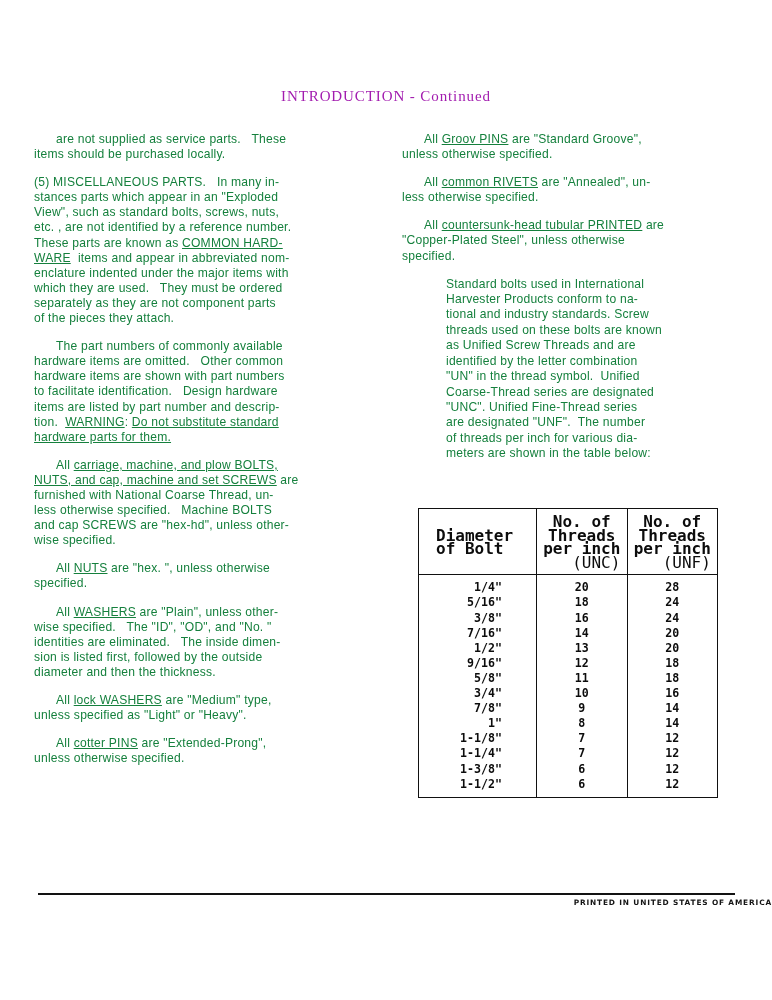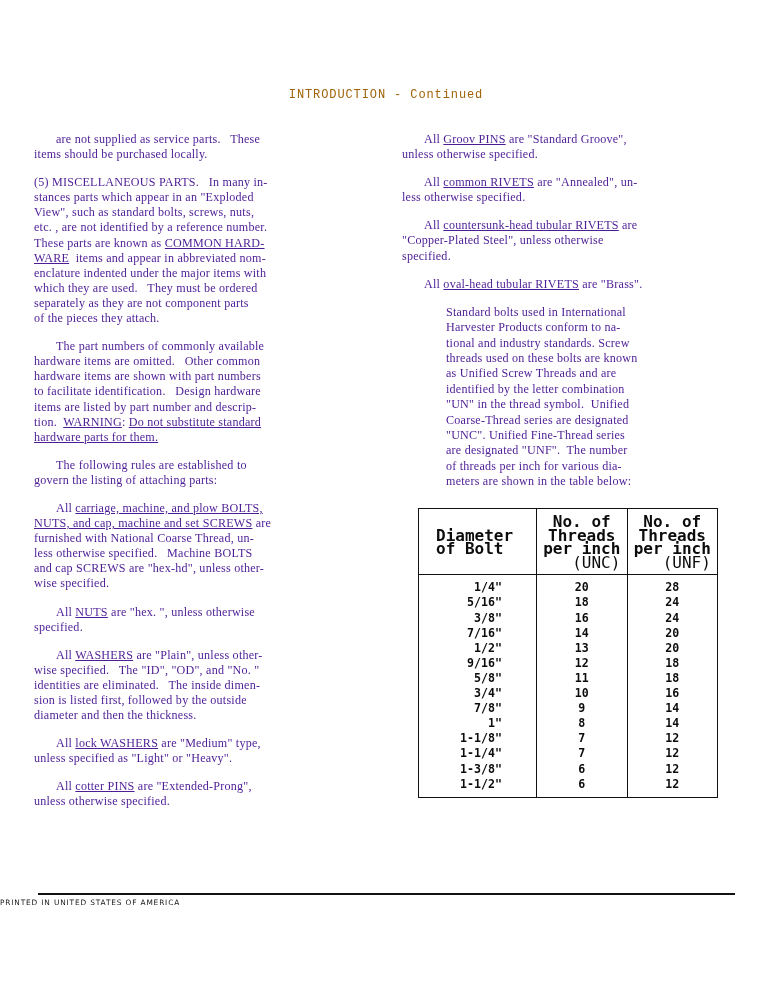--- a/index.html
+++ b/index.html
@@ -24,36 +24,36 @@
     height: 1000px;
   }
 
   
   .page-heading {
     position: absolute;
     left: 0;
     top: 88px;
     width: 772px;
     text-align: center;
-    font-family: Liberation Mono, monospace;
-    font-size: 12px;
+    font-family: Liberation Serif, serif;
+    font-size: 15px;
     letter-spacing: 0.9px;
-    color: #a16207;
+    color: #a21caf;
     white-space: nowrap;
   }
 
   
   .col {
     position: absolute;
     top: 132px;
     font-size: 12.1px;
     line-height: 15.1px;
     letter-spacing: 0.22px;
-    color: #4c1d95;
-    font-family: Liberation Serif, serif;
+    color: #15803d;
+    font-family: Liberation Sans, sans-serif;
   }
   .col-left  { left: 34px;  width: 334px; }
   .col-right { left: 402px; width: 336px; }
 
   .para {
     margin: 0 0 13px 0;
     text-align: left;
     white-space: pre-wrap;
   }
   .para:last-child { margin-bottom: 0; }
@@ -136,24 +136,24 @@
     top: 893px;
     width: 697px;
     height: 2.4px;
     background: #121212;
   }
   .footer-text {
     position: absolute;
     left: 0;
     top: 898px;
     width: 772px;
-    text-align: left;
+    text-align: right;
     font-family: "DejaVu Sans", "Liberation Sans", sans-serif;
     font-size: 7.4px;
-    font-weight: normal;
+    font-weight: bold;
     letter-spacing: 0.85px;
     color: #151515;
     white-space: nowrap;
   }
 </style>
 </head>
 <body>
 
 <div class="page">
 
@@ -177,22 +177,20 @@
 of the pieces they attach.</span></p>
 
     <p class="para indent"><span>The part numbers of commonly available
 hardware items are omitted.   Other common
 hardware items are shown with part numbers
 to facilitate identification.   Design hardware
 items are listed by part number and descrip-
 tion.  </span><span class="u">WARNING</span><span>: </span><span class="u">Do not substitute standard
 hardware parts for them.</span></p>
 
-    <p class="para indent"><span>The following rules are established to
-govern the listing of attaching parts:</span></p>
 
     <p class="para indent"><span>All </span><span class="u">carriage, machine, and plow BOLTS,
 NUTS, and cap, machine and set SCREWS</span><span> are
 furnished with National Coarse Thread, un-
 less otherwise specified.   Machine BOLTS
 and cap SCREWS are "hex-hd", unless other-
 wise specified.</span></p>
 
     <p class="para indent"><span>All </span><span class="u">NUTS</span><span> are "hex. ", unless otherwise
 specified.</span></p>
@@ -212,25 +210,24 @@
   </div>
 
   <div class="col col-right">
 
     <p class="para indent"><span>All </span><span class="u">Groov PINS</span><span> are "Standard Groove",
 unless otherwise specified.</span></p>
 
     <p class="para indent"><span>All </span><span class="u">common RIVETS</span><span> are "Annealed", un-
 less otherwise specified.</span></p>
 
-    <p class="para indent"><span>All </span><span class="u">countersunk-head tubular RIVETS</span><span> are
+    <p class="para indent"><span>All </span><span class="u">countersunk-head tubular PRINTED</span><span> are
 "Copper-Plated Steel", unless otherwise
 specified.</span></p>
 
-    <p class="para indent"><span>All </span><span class="u">oval-head tubular RIVETS</span><span> are "Brass".</span></p>
 
     <p class="para block-indent"><span>Standard bolts used in International
 Harvester Products conform to na-
 tional and industry standards. Screw
 threads used on these bolts are known
 as Unified Screw Threads and are
 identified by the letter combination
 "UN" in the thread symbol.  Unified
 Coarse-Thread series are designated
 "UNC". Unified Fine-Thread series

